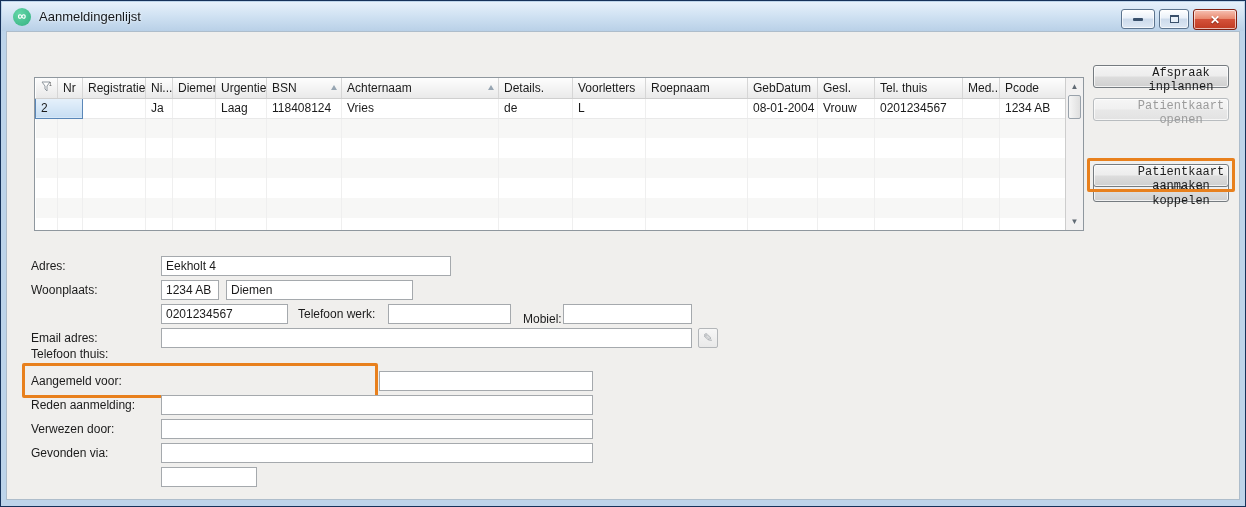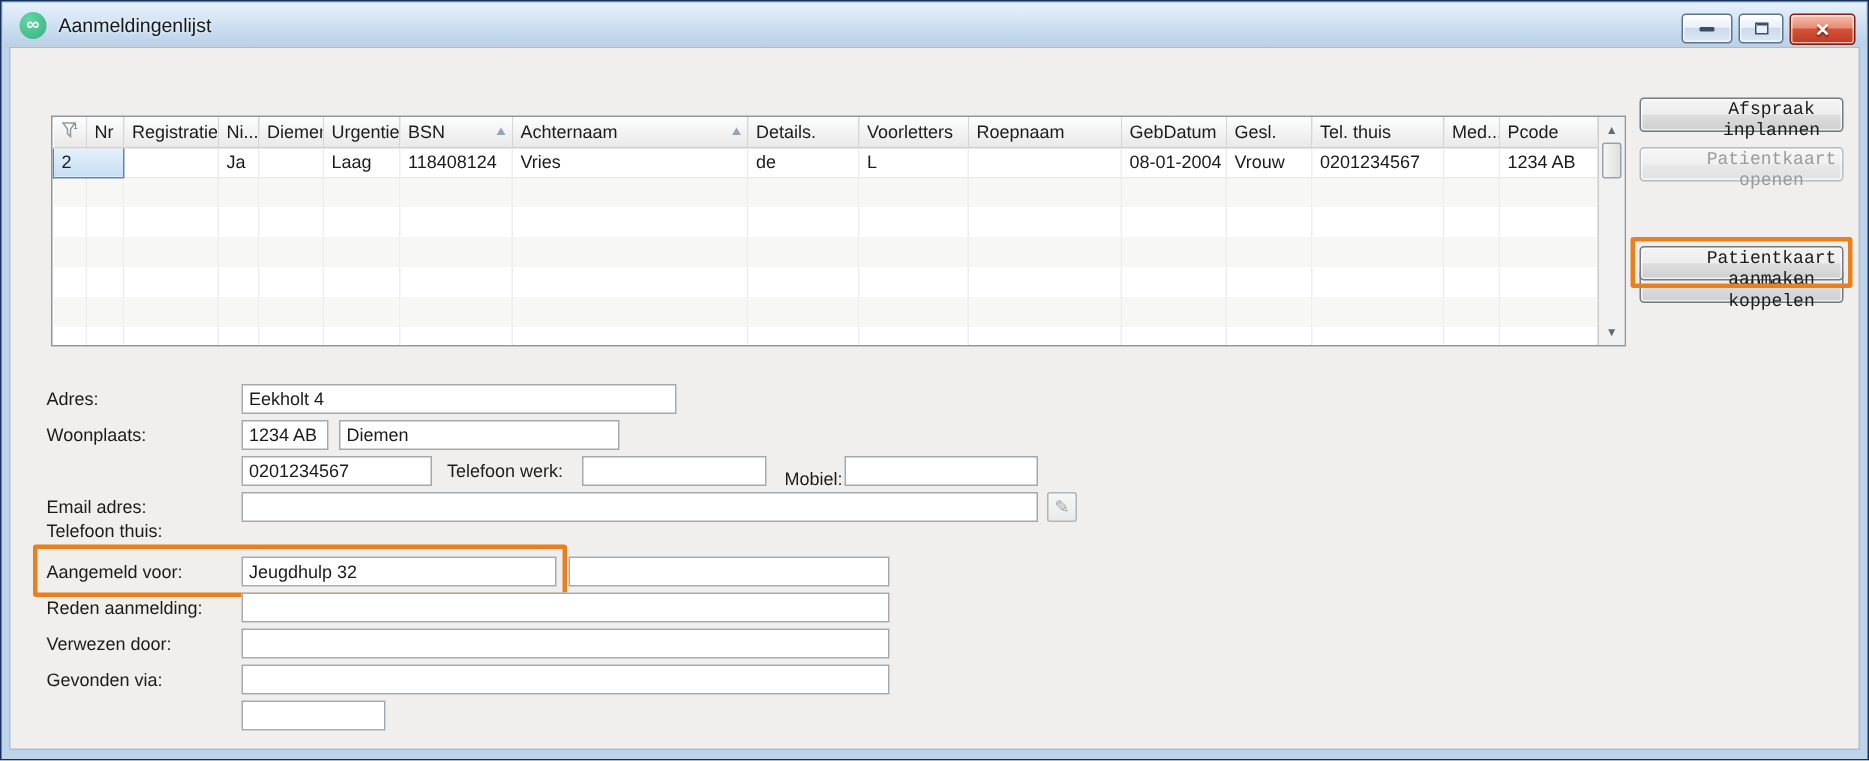--- a/index.html
+++ b/index.html
@@ -325,21 +325,20 @@
   <div class="lbl" style="left:297px; top:303px;">Telefoon werk:</div>
   <input class="tb" style="left: 387px; top: 303px; width: 123px;" value="">
   <div class="lbl" style="left:522px; top:308px;">Mobiel:</div>
   <input class="tb" style="left: 562px; top: 303px; width: 129px;" value="">
 
   <div class="lbl" style="left:30px; top:327px;">Email adres:</div>
   <input class="tb" style="left: 160px; top: 327px; width: 531px;" value="">
   <button class="edit-btn"><span>✎</span></button>
 
   <div class="lbl" style="left:30px; top:370px;">Aangemeld voor:</div>
-  <input class="tb" style="left: 160px; top: 370px; width: 210px;" value="Jeugdhulp 32">
   <input class="tb" style="left: 378px; top: 370px; width: 214px;" value="">
   <div class="hl-box" id="hl-aangemeld"></div>
 
   <div class="lbl" style="left:30px; top:394px;">Reden aanmelding:</div>
   <input class="tb" style="left: 160px; top: 394px; width: 432px;" value="">
 
   <div class="lbl" style="left:30px; top:418px;">Verwezen door:</div>
   <input class="tb" style="left: 160px; top: 418px; width: 432px;" value="">
 
   <div class="lbl" style="left:30px; top:442px;">Gevonden via:</div>

